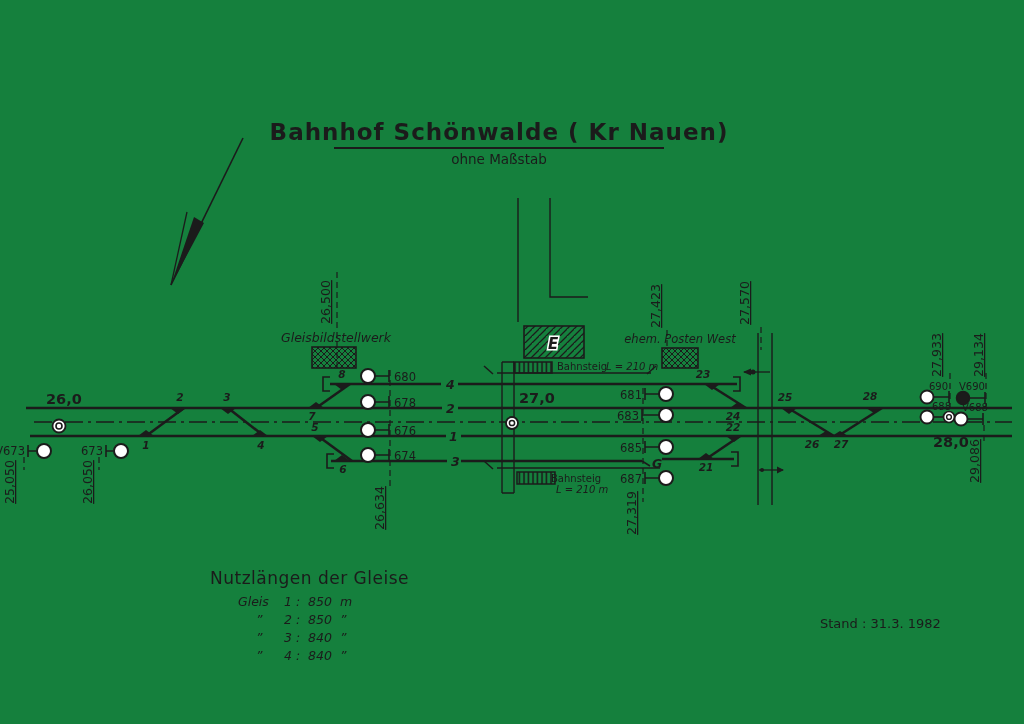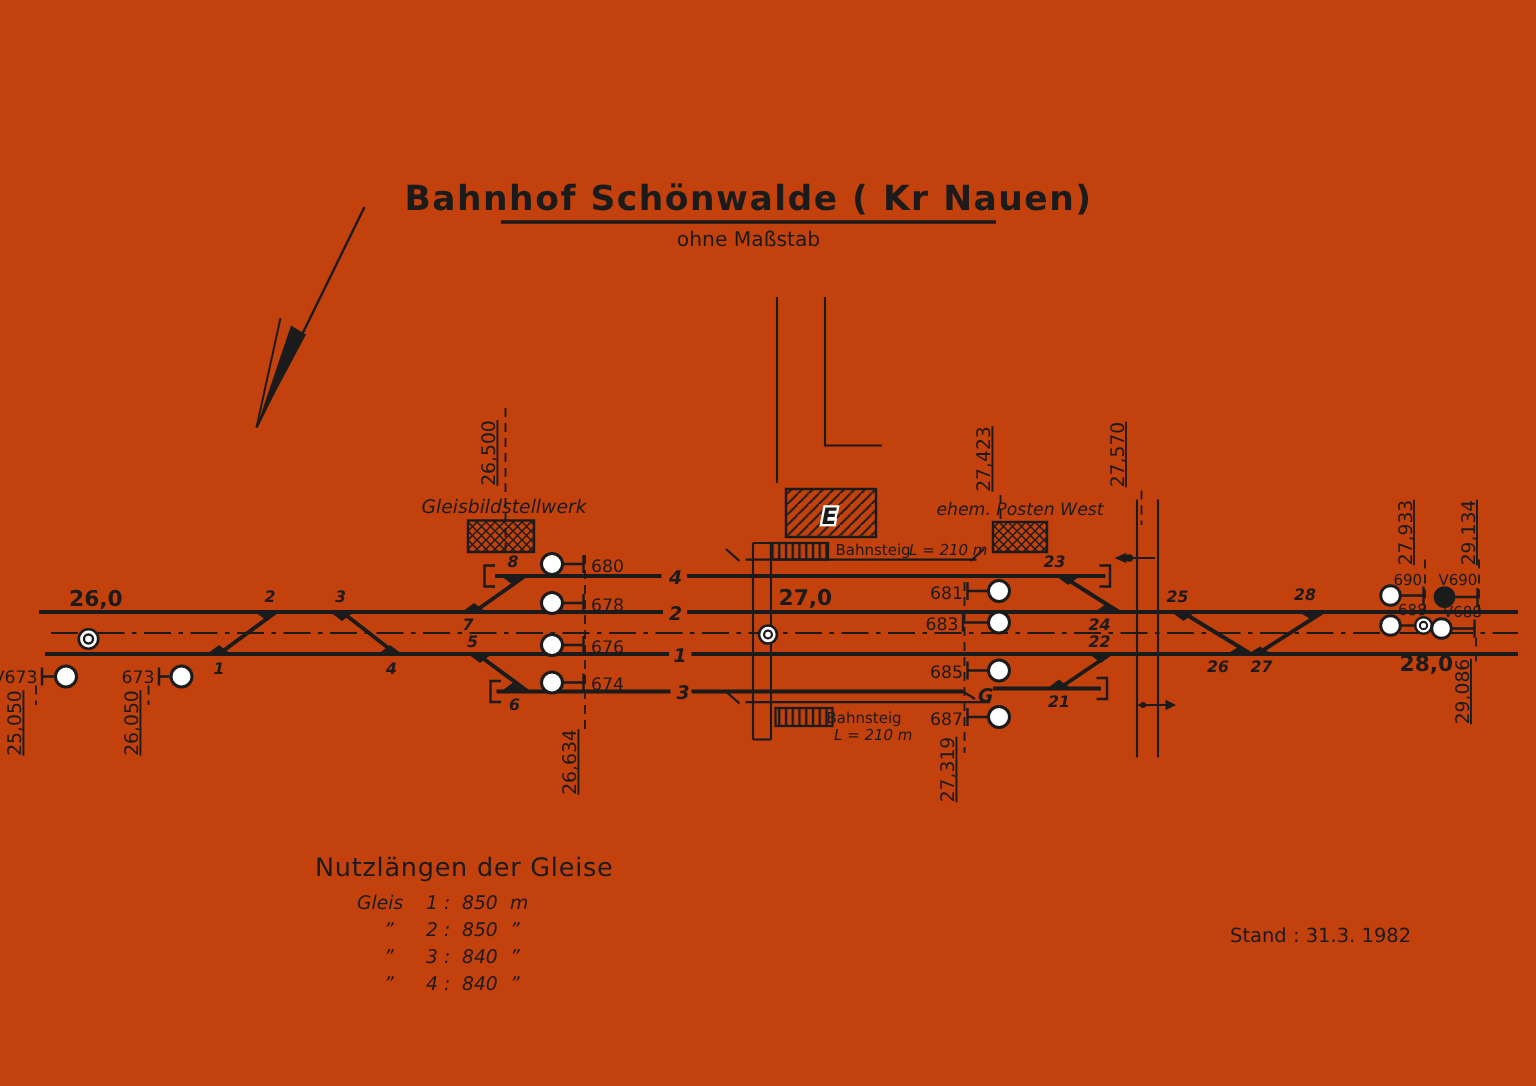--- a/index.html
+++ b/index.html
@@ -1,16 +1,16 @@
 <!DOCTYPE html>
 <html><head>
 <meta charset="utf-8">
 <style>
   html,body{margin:0;padding:0;background:#e8e8e8;}
-  .page{position:relative;width:1024px;height:724px;background:#c2410c;overflow:hidden;
+  .page{position:relative;width:1024px;height:724px;background:#15803d;overflow:hidden;
         font-family:"DejaVu Sans",sans-serif;}
   svg text{font-family:"DejaVu Sans",sans-serif;fill:#1b1b1b;}
   .ink{stroke:#1b1b1b;}
   .track{stroke-width:2.6;fill:none;}
   .med{stroke-width:1.6;fill:none;}
   .thin{stroke-width:1.4;fill:none;}
   .dash{stroke-width:1.2;stroke-dasharray:6 4;fill:none;}
   .axis{stroke-width:1.4;stroke-dasharray:18 5 3 5;fill:none;}
   .wedge{fill:#1b1b1b;stroke:none;}
   .t-title{font-size:23px;font-weight:bold;letter-spacing:1px;text-anchor:middle;}

